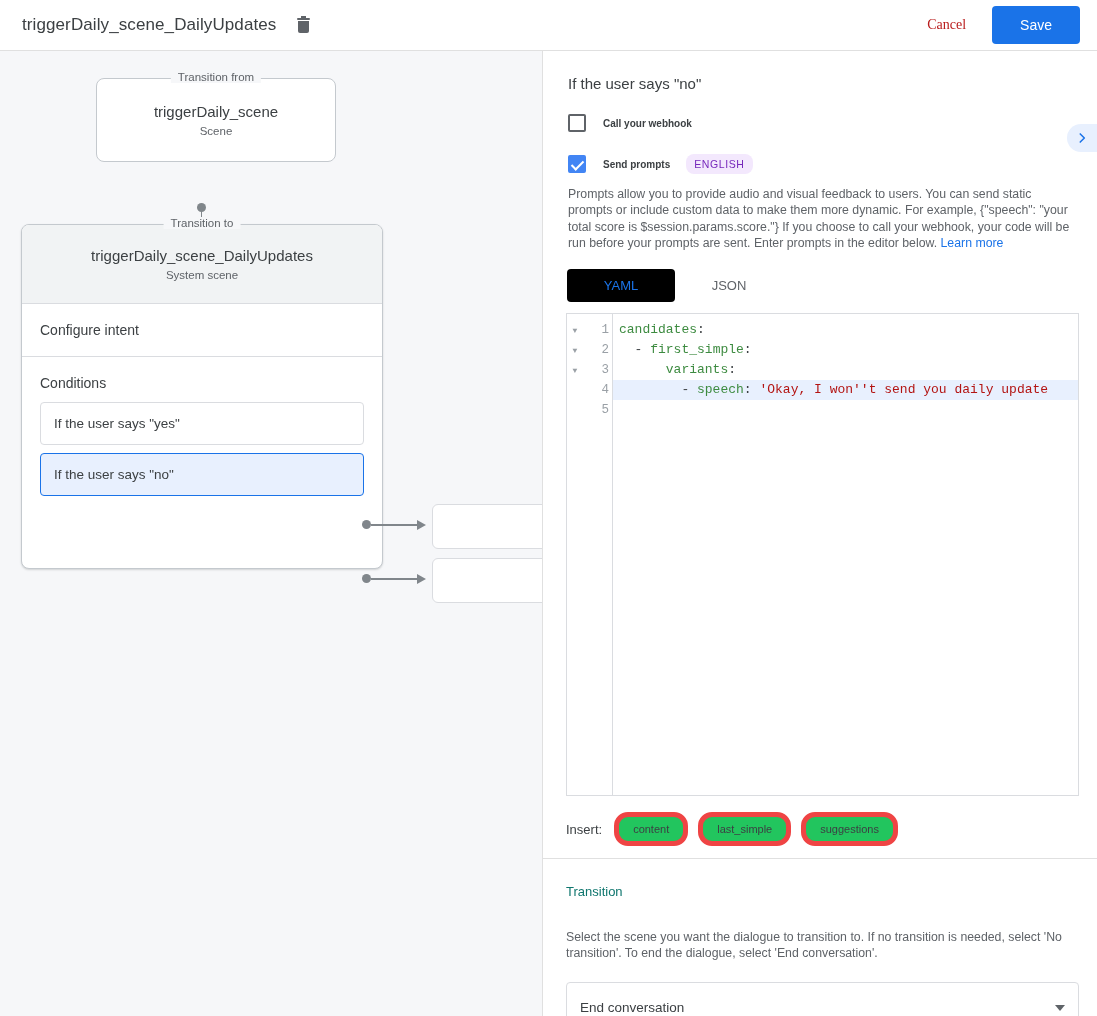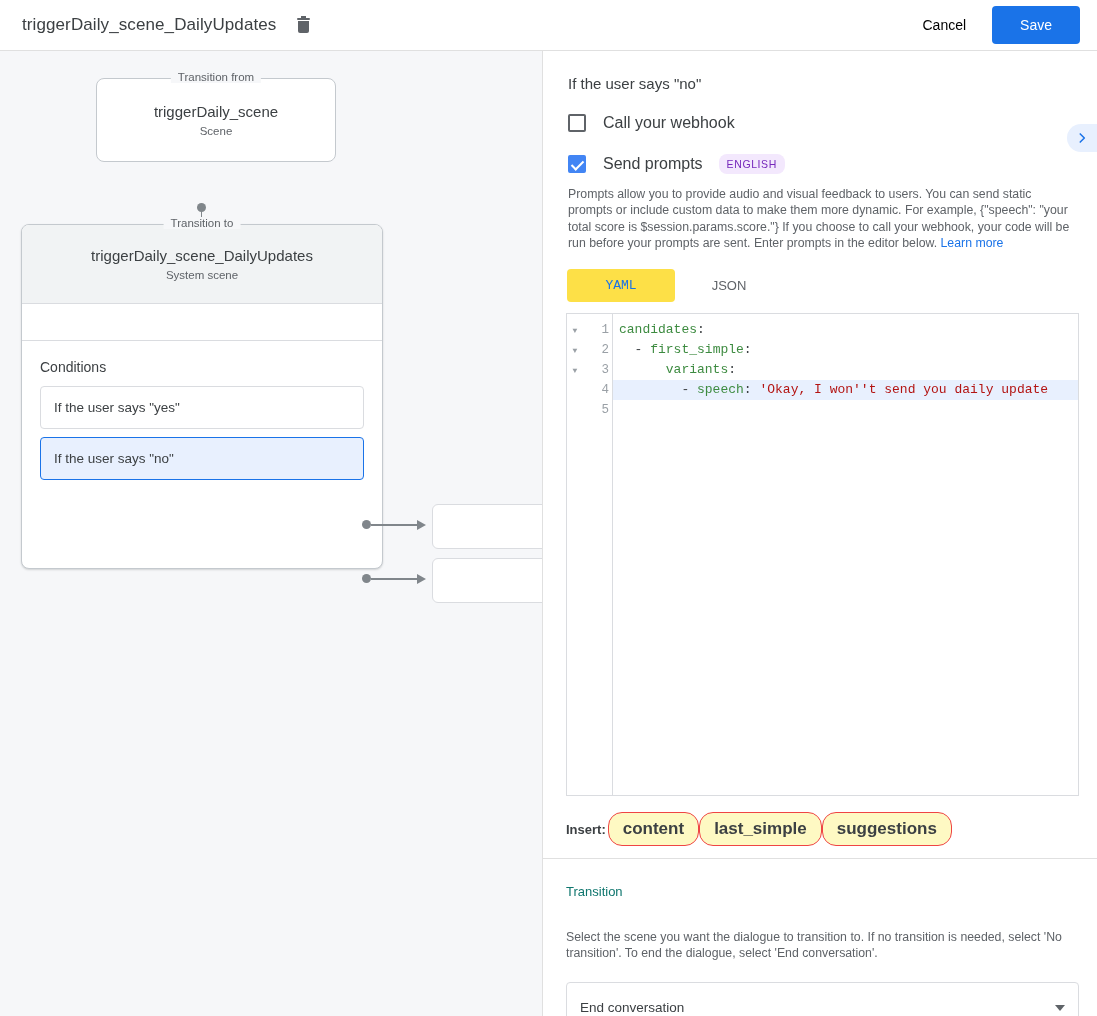--- a/index.html
+++ b/index.html
@@ -49,22 +49,22 @@
     position: absolute; top: 3px; left: 1px;
     width: 11px; height: 12px; background: #5f6368;
     border-radius: 0 0 2px 2px;
   }
   #topbar-actions {
     margin-left: auto; margin-right: 17px;
     display: flex; align-items: center; gap: 12px;
   }
   #cancel-button {
     background: none; border: none;
-    color: #000000; font-size: 14px; font-weight: 500;
-    font-family: Liberation Sans, sans-serif;
+    color: #b91c1c; font-size: 14px; font-weight: 500;
+    font-family: Liberation Serif, serif;
     padding: 9px 14px; border-radius: 4px; cursor: pointer;
   }
   #save-button {
     background: #1a73e8; border: none;
     color: #ffffff; font-size: 14px; font-weight: 500;
     font-family: "Liberation Sans", sans-serif;
     padding: 11px 28px; border-radius: 4px; cursor: pointer;
   }
 
   
@@ -226,21 +226,21 @@
   .checkbox.checked::after {
     content: "";
     position: absolute; left: 4px; top: 0.5px;
     width: 5px; height: 10px;
     border: solid #ffffff;
     border-width: 0 2px 2px 0;
     transform: rotate(45deg);
   }
   .chk-label {
     margin-left: 17px;
-    font-size: 16px; font-weight: normal;
+    font-size: 10px; font-weight: bold;
     color: #3c4043;
   }
   #english-badge {
     margin-left: 16px;
     background: #f3e8fd;
     color: #7627bb;
     font-size: 10.5px;
     letter-spacing: .6px;
     padding: 4px 8px;
     border-radius: 8px;
@@ -259,21 +259,21 @@
   #tabs-wrap {
     display: flex; margin-left: 24px; margin-top: 18px;
   }
   .tab {
     font-size: 13px; color: #5f6368;
     padding: 9px 0; width: 108px;
     text-align: center;
     cursor: pointer;
     border-radius: 4px;
   }
-  .tab.active { background: #fde047; color: #1a73e8; font-family: Liberation Mono, monospace; }
+  .tab.active { background: #000000; color: #1a73e8; }
 
   
   #editor {
     position: absolute; left: 566px; top: 313px;
     width: 513px; height: 483px;
     border: 1px solid #dadce0;
     background: #ffffff;
     display: flex;
     overflow: hidden;
   }
@@ -310,30 +310,30 @@
     white-space: pre;
   }
   .cline.hl { background: #e8f0fe; }
   .k { color: #3d8b40; }
   .s { color: #b31412; }
   .p { color: #3c4043; }
 
   
   #insert-row {
     position: absolute; left: 566px; top: 812px;
-    display: flex; align-items: center;  font-weight: bold;
+    display: flex; align-items: center; gap: 10px;
   }
   #insert-label { font-size: 13px; color: #3c4043; margin-right: 2px; }
   .chip {
-    border: 1px solid #ef4444;
+    border: 5px solid #ef4444;
     border-radius: 14px;
     padding: 6px 14px;
-    font-size: 17px;
+    font-size: 11px;
     color: #3c4043;
-    background: #fef9c3;
+    background: #22c55e;
     cursor: pointer;
   }
 
   #panel-divider {
     position: absolute; left: 542px; top: 858px;
     width: 555px; height: 1px; background: #e0e0e0;
   }
 
   #transition-section { position: absolute; left: 566px; top: 884px; width: 513px; }
   #transition-title { font-size: 13px; color: #0f766e; }
@@ -390,20 +390,21 @@
   <div id="arrow-down-head"></div>
 
   <div id="node-to" class="fieldset">
     <span class="legend">Transition to</span>
     <div id="node-to-header">
       <div class="node-title">triggerDaily_scene_DailyUpdates</div>
       <div class="node-sub">System scene</div>
     </div>
 
     <div class="section">
+      <div class="section-label">Configure intent</div>
     </div>
 
     <div class="divider-row"></div>
 
     <div class="section">
       <div class="section-label">Conditions</div>
       <div class="field-box">If the user says "yes"</div>
       <div class="field-box selected">If the user says "no"</div>
     </div>
   </div>

